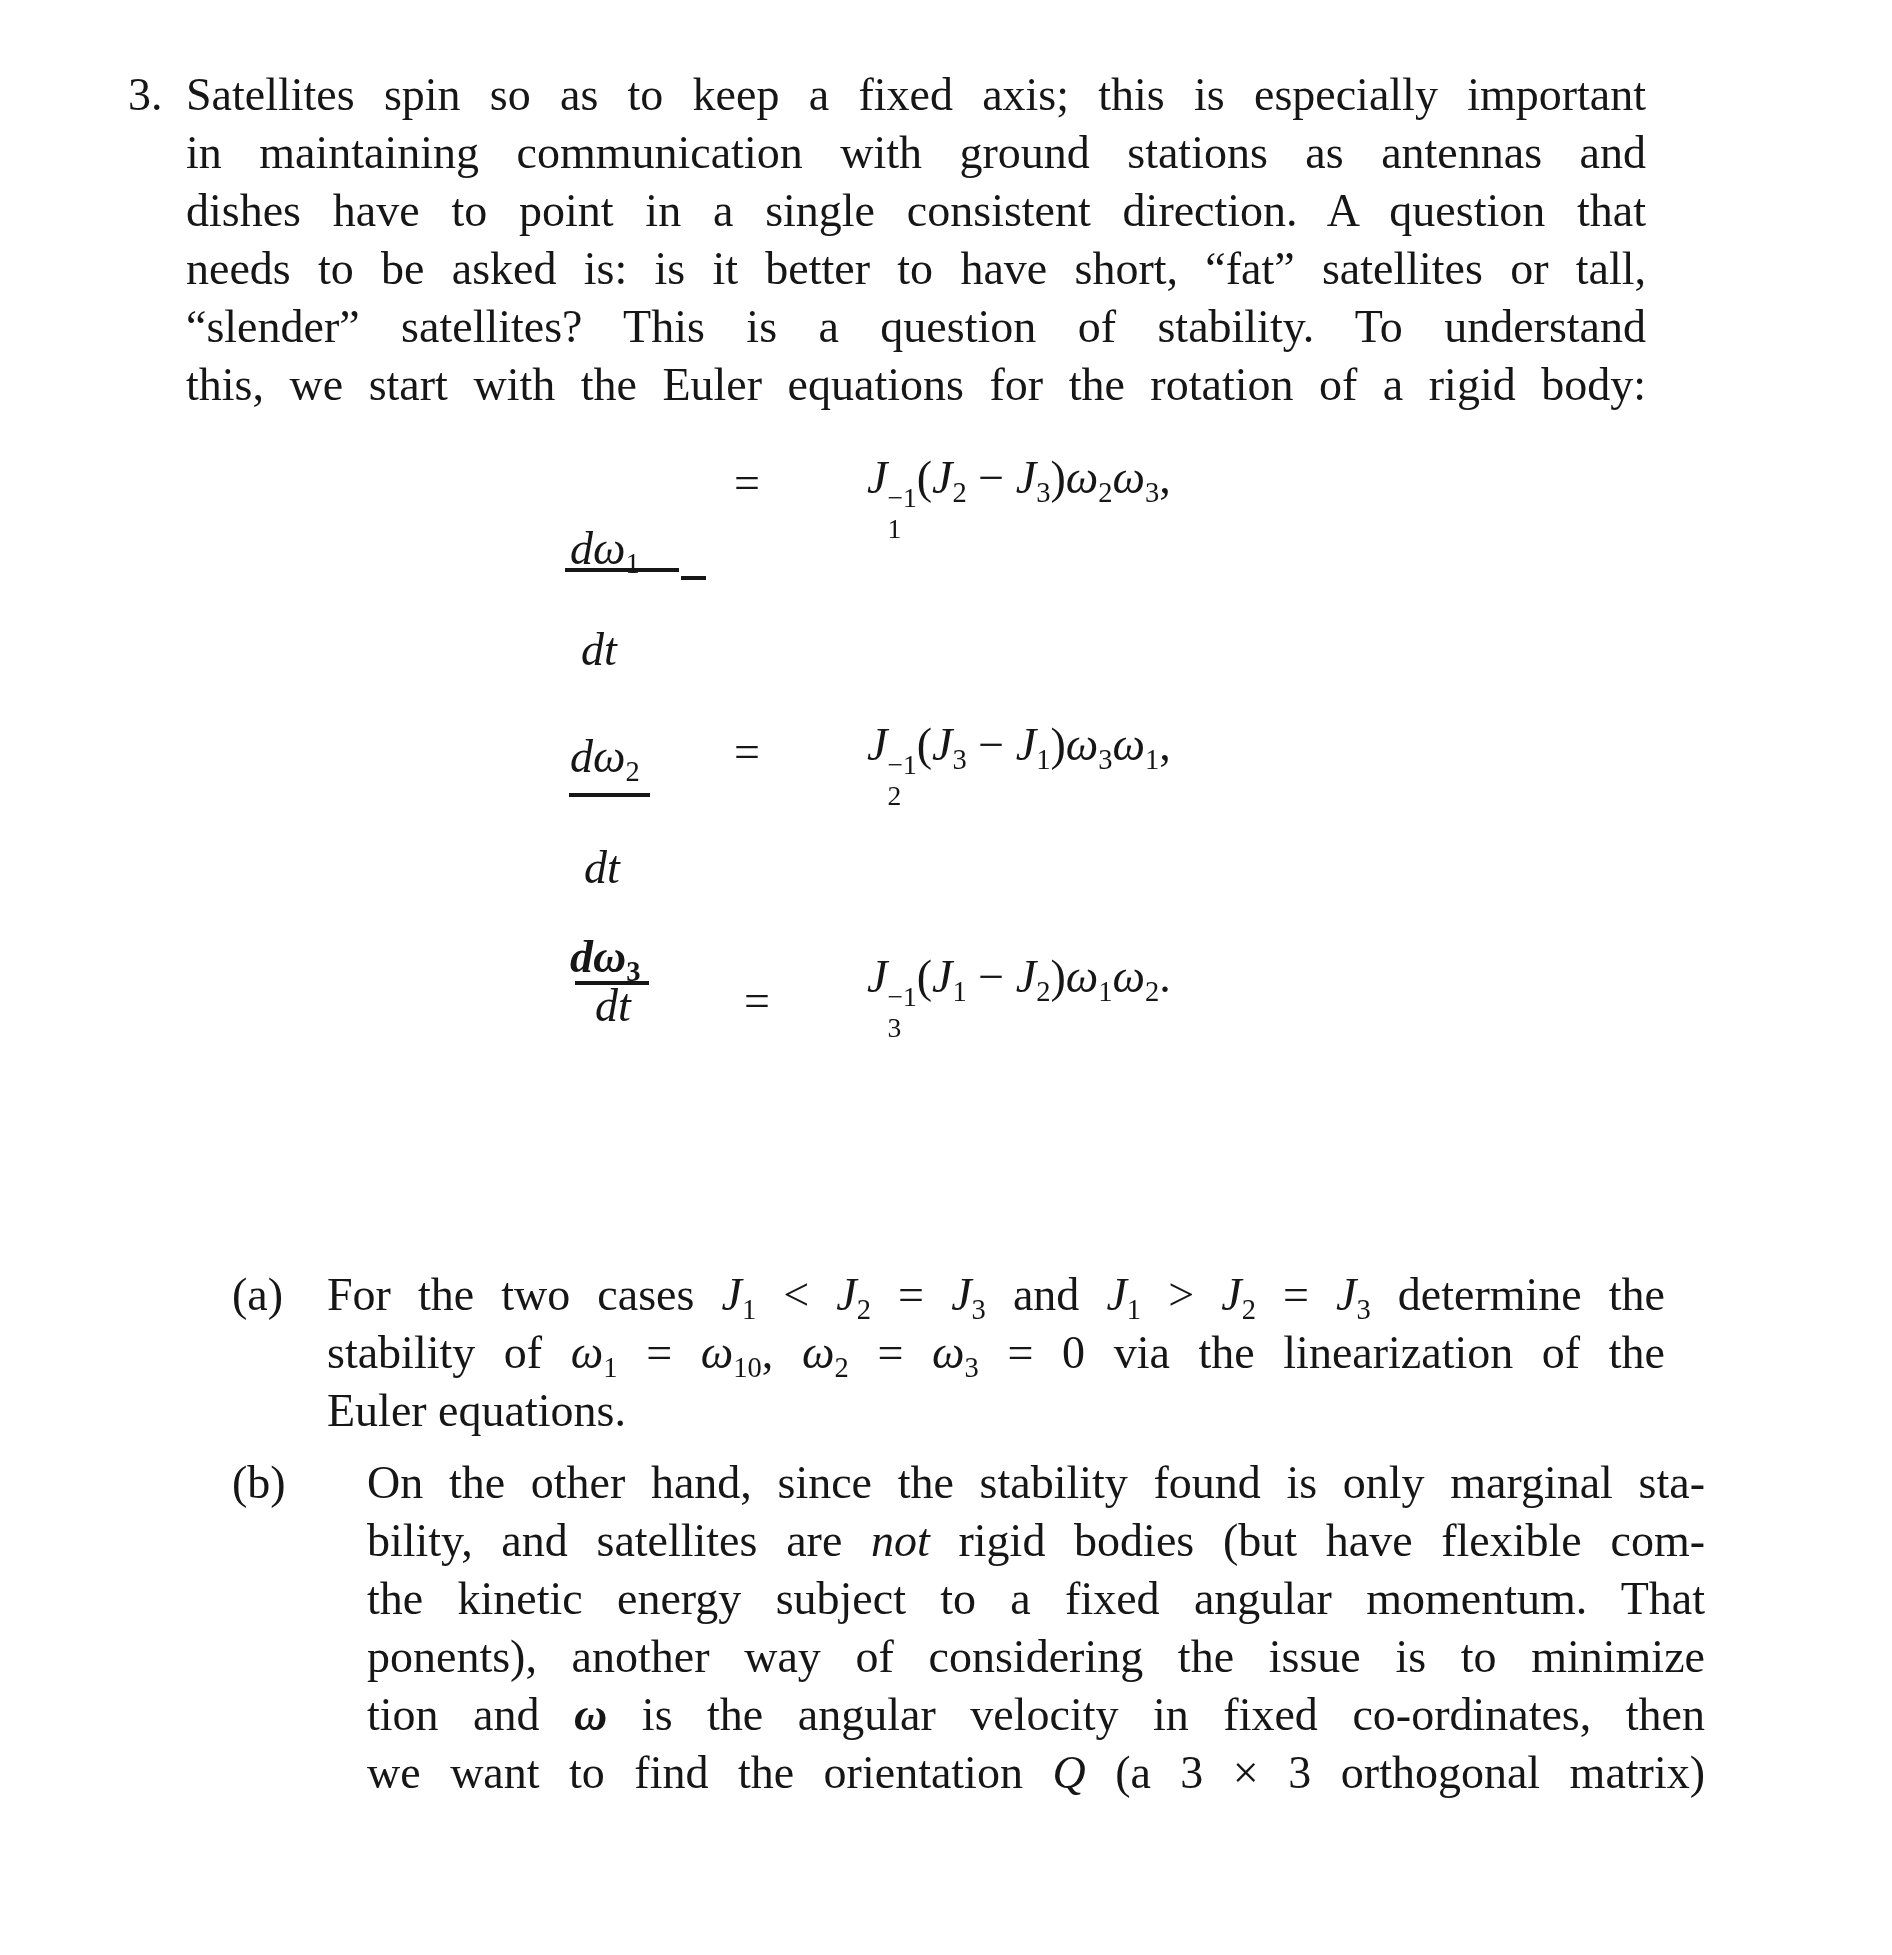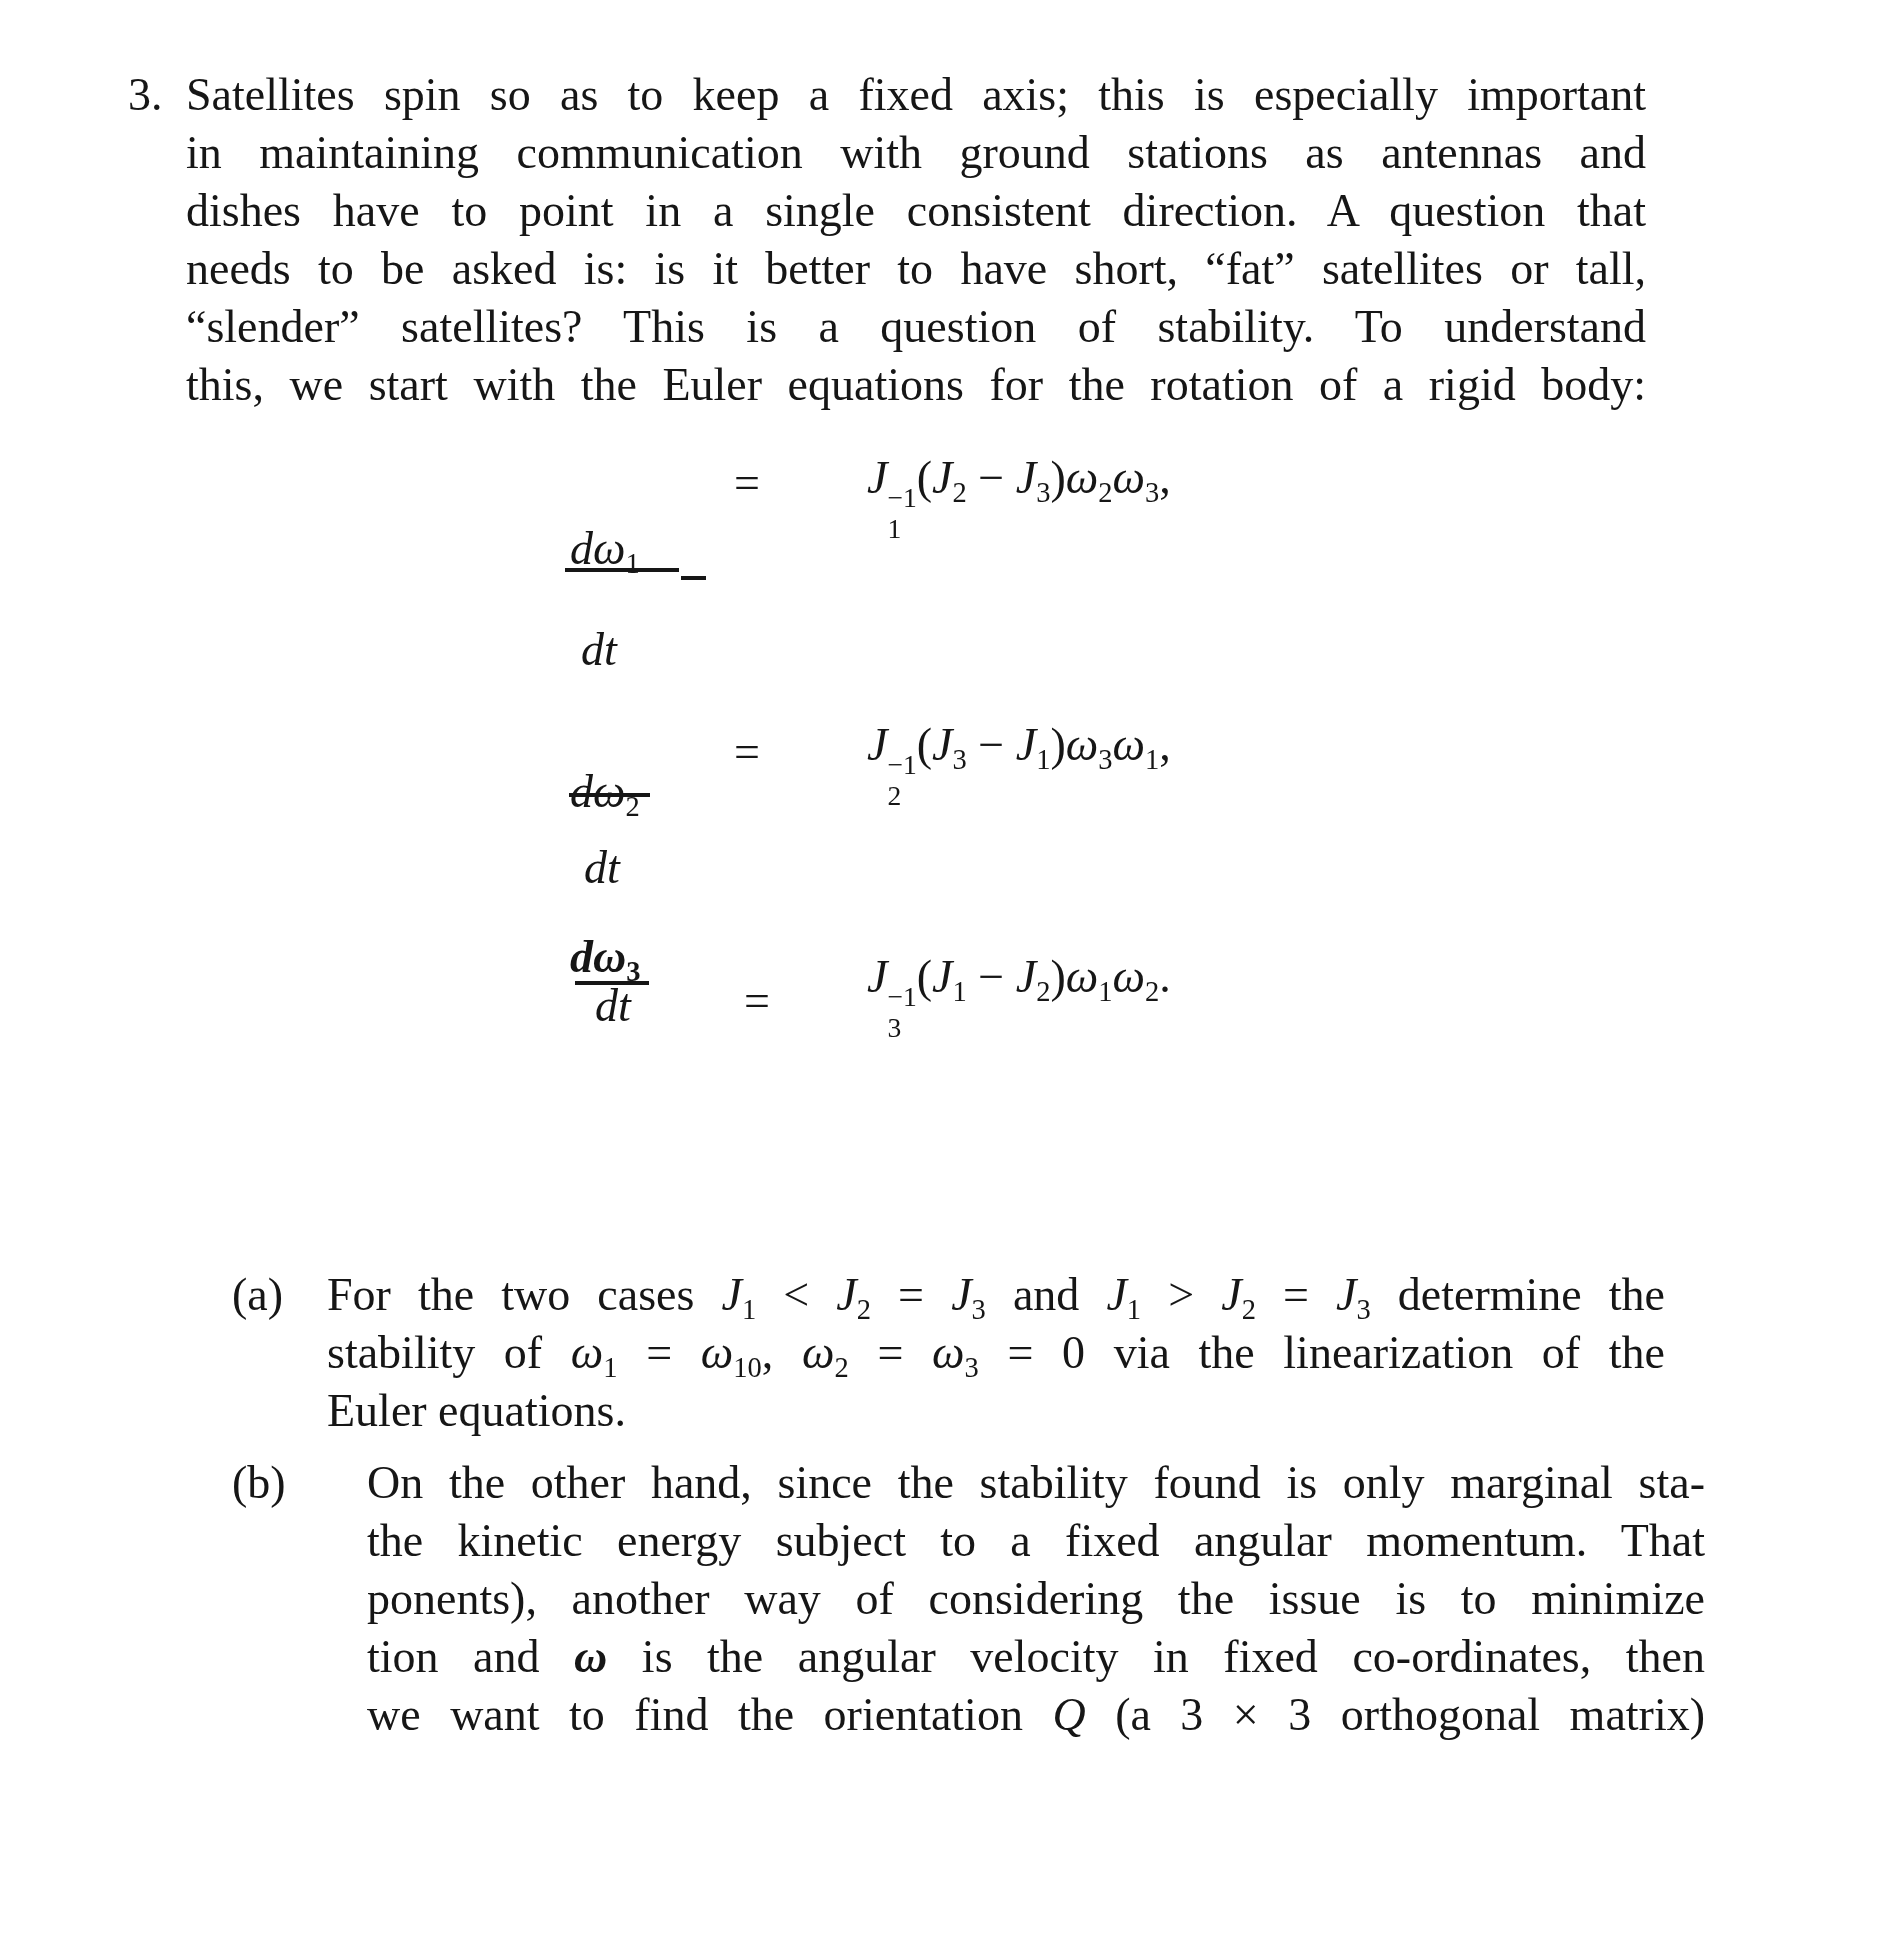--- a/index.html
+++ b/index.html
@@ -21,21 +21,21 @@
   .it{font-style:italic;}
   .bo{font-weight:bold;}
   sub{font-size:0.62em;vertical-align:-0.3em;line-height:0;}
   .ss{display:inline-flex;flex-direction:column;align-items:flex-start;
       font-size:0.6em;line-height:1.12;vertical-align:-0.52em;}
   .bar{position:absolute;background:#161616;}
   #eq1-eq{left:734px;top:457px;}   #eq1-rhs{left:867px;top:452px;}
   #eq1-num{left:570px;top:523px;} #eq1-den{left:581px;top:624px;}
   #bar1{left:565px;top:568px;width:114px;height:4.3px;}
   #dash1{left:681px;top:576px;width:25px;height:4.3px;}
-  #eq2-num{left:570px;top:731px;margin-top:35px;} #eq2-eq{left:734px;top:726px;}
+  #eq2-num{left:570px;top:731px;} #eq2-eq{left:734px;top:726px;}
   #eq2-rhs{left:867px;top:719px;} #eq2-den{left:584px;top:842px;}
   #bar2{left:569px;top:793px;width:81px;height:4.3px;}
   #eq3-num{left:570px;top:931px;font-weight:bold;} #eq3-den{left:595px;top:980px;}
   #bar3{left:575px;top:981px;width:74px;height:4.3px;}
   #eq3-eq{left:744px;top:975px;}  #eq3-rhs{left:867px;top:951px;}
 </style>
 </head>
 <body>
 
 <div class="page">
@@ -81,20 +81,21 @@
   <div class="abs label" id="lbl-a">(a)</div>
   <div class="abs col-a">
     <div class="tline"><span>For the two cases </span><span class="it">J</span><sub>1</sub><span> &lt; </span><span class="it">J</span><sub>2</sub><span> = </span><span class="it">J</span><sub>3</sub><span> and </span><span class="it">J</span><sub>1</sub><span> &gt; </span><span class="it">J</span><sub>2</sub><span> = </span><span class="it">J</span><sub>3</sub><span> determine the</span></div>
     <div class="tline"><span>stability of </span><span class="it">ω</span><sub>1</sub><span> = </span><span class="it">ω</span><sub>10</sub><span>, </span><span class="it">ω</span><sub>2</sub><span> = </span><span class="it">ω</span><sub>3</sub><span> = 0 via the linearization of the</span></div>
     <div class="tline last"><span>Euler equations.</span></div>
   </div>
 
   <div class="abs label" id="lbl-b">(b)</div>
   <div class="abs col-b">
     <div class="tline"><span>On the other hand, since the stability found is only marginal sta-</span></div>
+    <div class="tline"><span>bility, and satellites are </span><span class="it">not</span><span> rigid bodies (but have flexible com-</span></div>
     <div class="tline"><span>the kinetic energy subject to a fixed angular momentum. That</span></div>
     <div class="tline"><span>ponents), another way of considering the issue is to minimize</span></div>
     <div class="tline"><span>tion and </span><span class="it bo">ω</span><span> is the angular velocity in fixed co-ordinates, then</span></div>
     <div class="tline"><span>we want to find the orientation </span><span class="it">Q</span><span> (a 3 × 3 orthogonal matrix)</span></div>
   </div>
 
 </div>
 
 
 </body></html>

